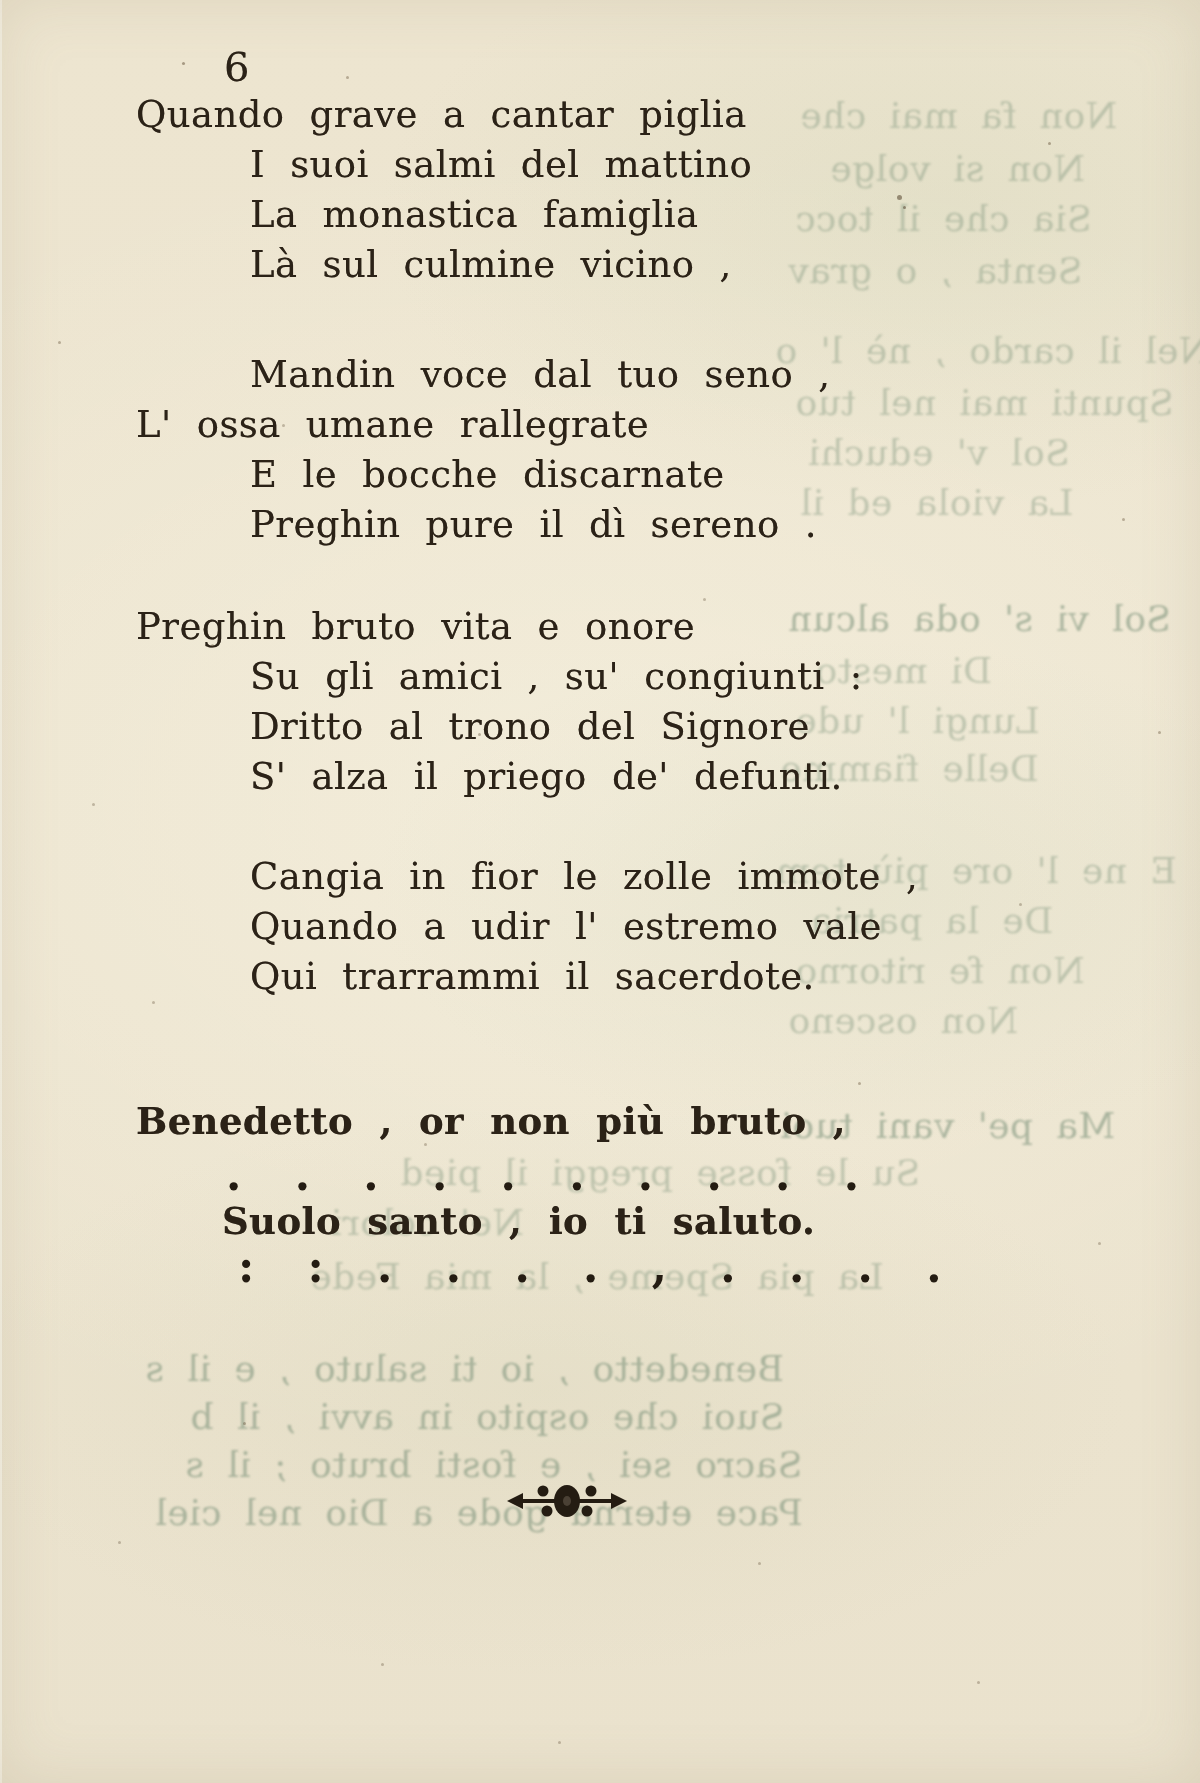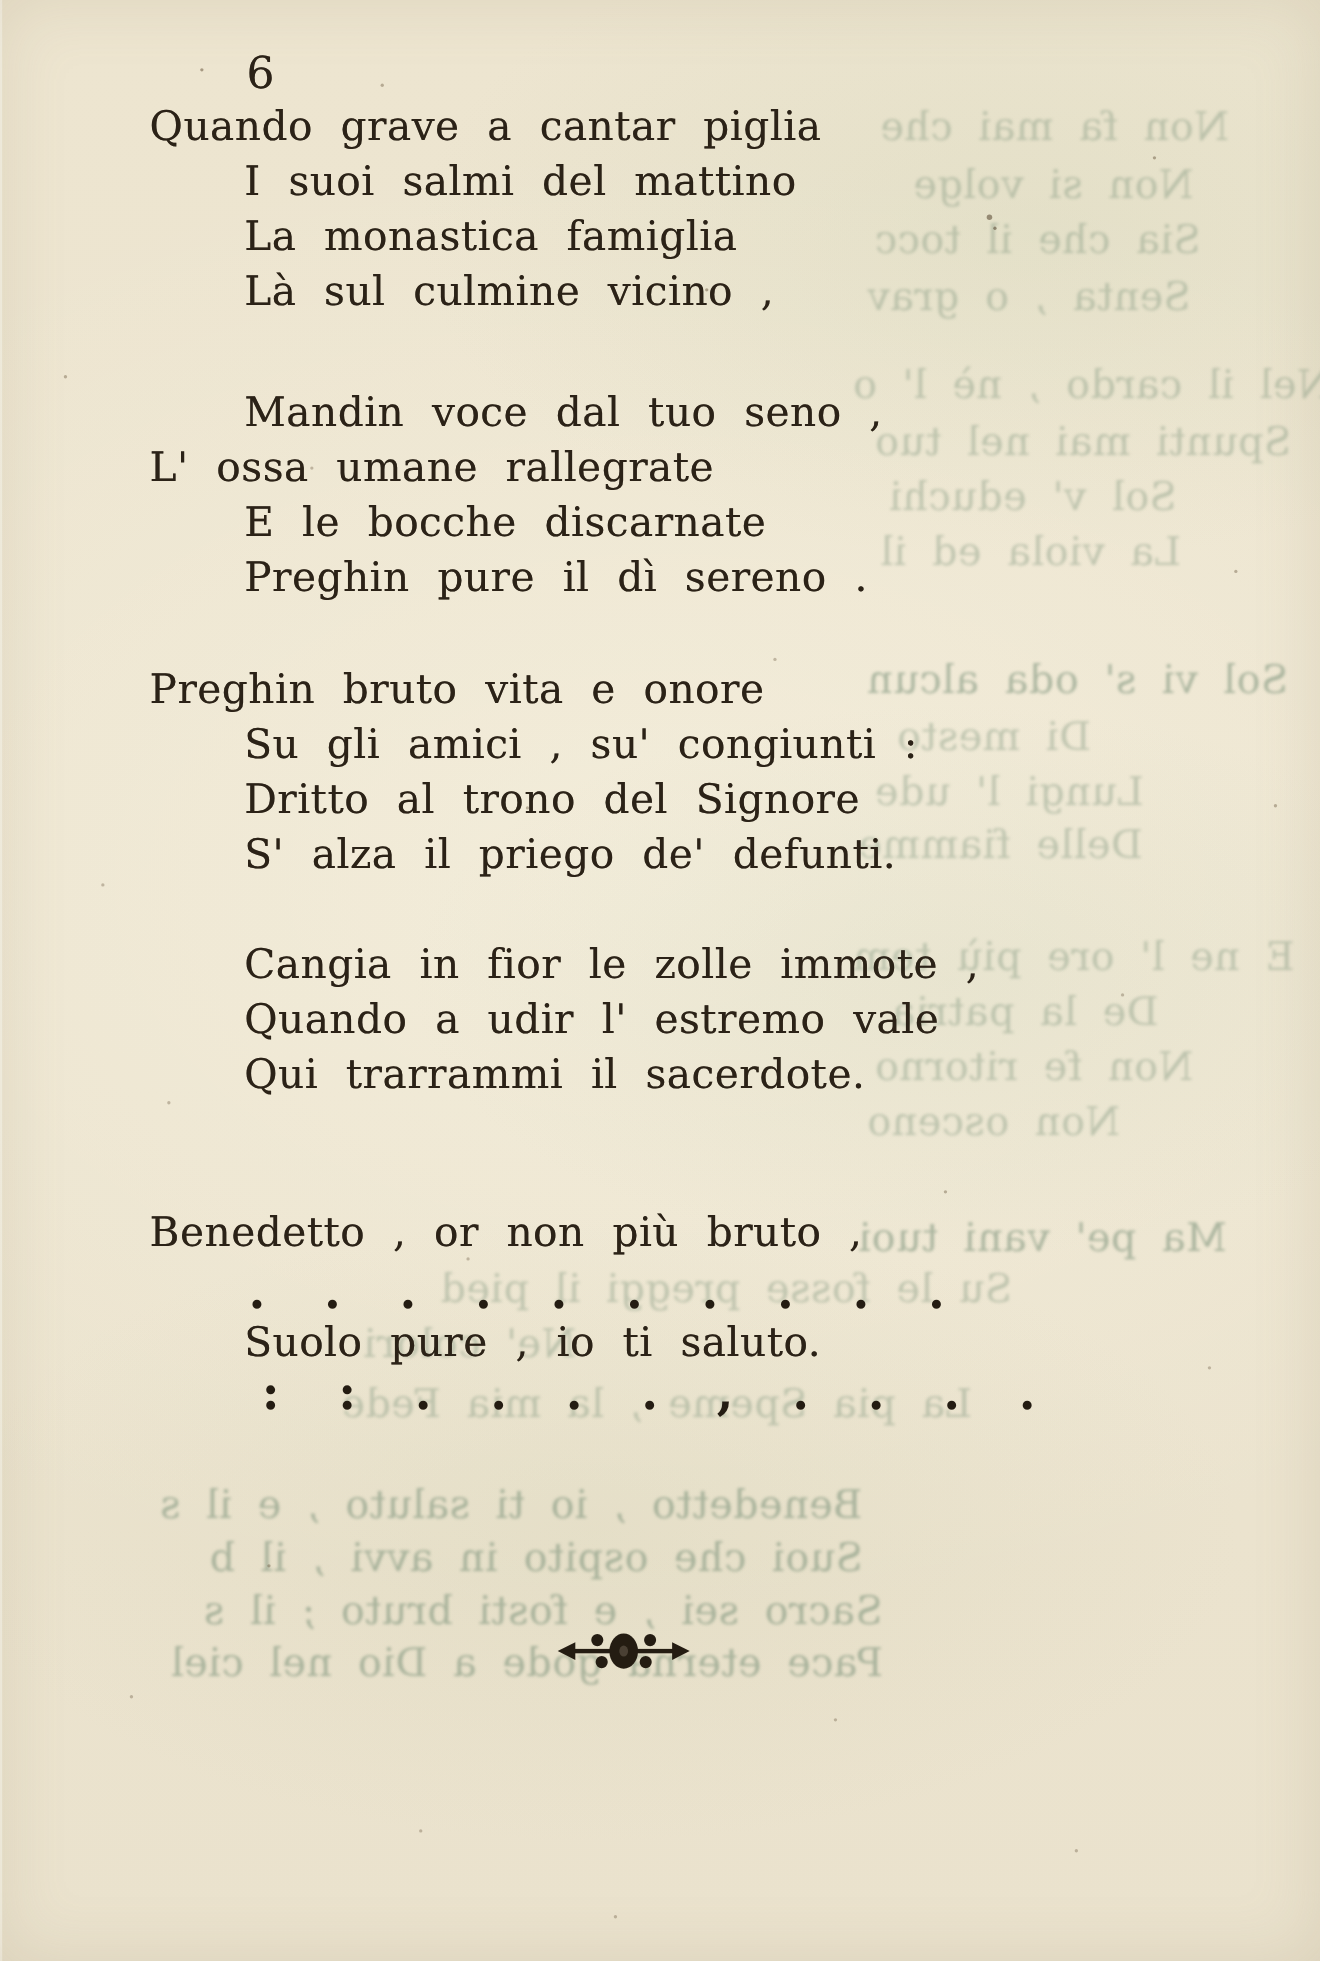--- a/index.html
+++ b/index.html
@@ -21,23 +21,23 @@
     box-shadow:inset 0 0 60px rgba(150,135,100,0.18), inset 2px 0 0 rgba(255,255,250,0.5);
   }
   .ink{color:#2b2217;text-shadow:0 0 0.6px rgba(43,34,23,0.55);}
   .page-number{
     position:absolute;left:224px;top:44px;
     font-size:40px;letter-spacing:1px;
   }
   .stanza{position:absolute;left:136px;font-size:37px;line-height:50px;
     letter-spacing:0.4px;word-spacing:13px;white-space:nowrap;}
   .stanza .line{display:block;}
-  .stanza .indent{margin-left:86px;}
+  .stanza .indent{margin-left:114px;}
   .single-line{position:absolute;font-size:37px;line-height:50px;
-    letter-spacing:0.4px;word-spacing:13px;white-space:nowrap;}
+    letter-spacing:0.4px;word-spacing:13px;white-space:nowrap;font-weight:bold;}
   .dots-row{
     position:absolute;font-size:44px;font-weight:700;line-height:50px;
     word-spacing:38px;letter-spacing:0;white-space:nowrap;color:#241c12;
   }
   
   .ghost{
     position:absolute;white-space:nowrap;
     font-size:36px;word-spacing:11px;letter-spacing:0.5px;
     color:rgba(128,150,126,0.42);
     transform:scaleX(-1);
@@ -140,21 +140,21 @@
   <div class="stanza ink" style="top:852px">
     <span class="line indent">Cangia in fior le zolle immote ,</span>
     <span class="line indent">Quando a udir l' estremo vale</span>
     <span class="line indent">Qui trarrammi il sacerdote.</span>
   </div>
 
   <div class="single-line ink" style="left:136px;top:1096px">Benedetto , or non più bruto ,</div>
 
   <div class="dots-row" style="left:226px;top:1150px">. . . . . . . . . .</div>
 
-  <div class="single-line ink" style="left:222px;top:1196px">Suolo pure , io ti saluto.</div>
+  <div class="single-line ink" style="left:222px;top:1196px">Suolo santo , io ti saluto.</div>
 
   <div class="dots-row" style="left:238px;top:1242px">: : . . . . , . . . .</div>
 
   <div class="ornament">
     <svg width="124" height="42" viewBox="0 0 124 42" xmlns="http://www.w3.org/2000/svg">
       <g fill="#241c12" stroke="none">
         <rect x="8" y="19" width="108" height="4"></rect>
         <ellipse cx="62" cy="21" rx="13" ry="16"></ellipse>
         <ellipse cx="62" cy="21" rx="4" ry="5" fill="#4a4034"></ellipse>
         <path d="M2 21 L18 13 L18 29 Z"></path>

